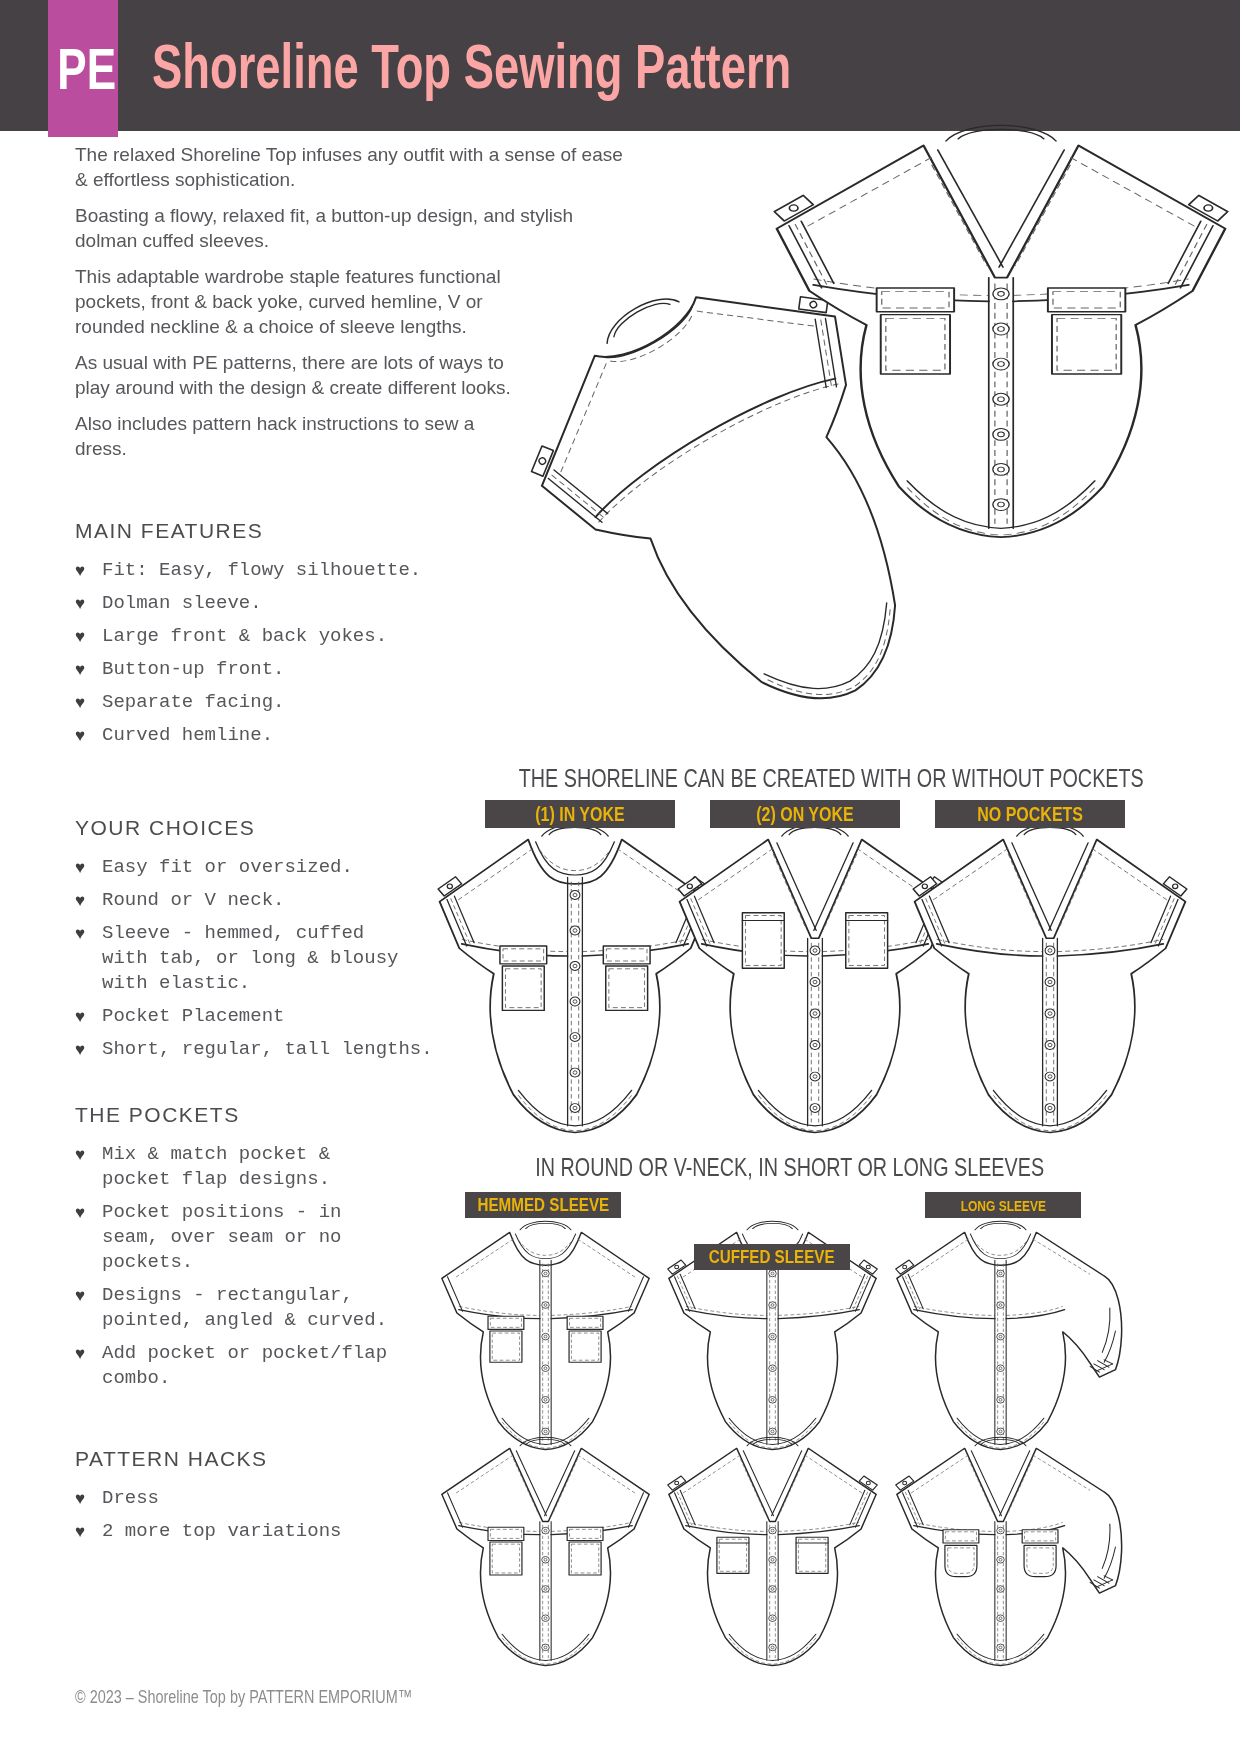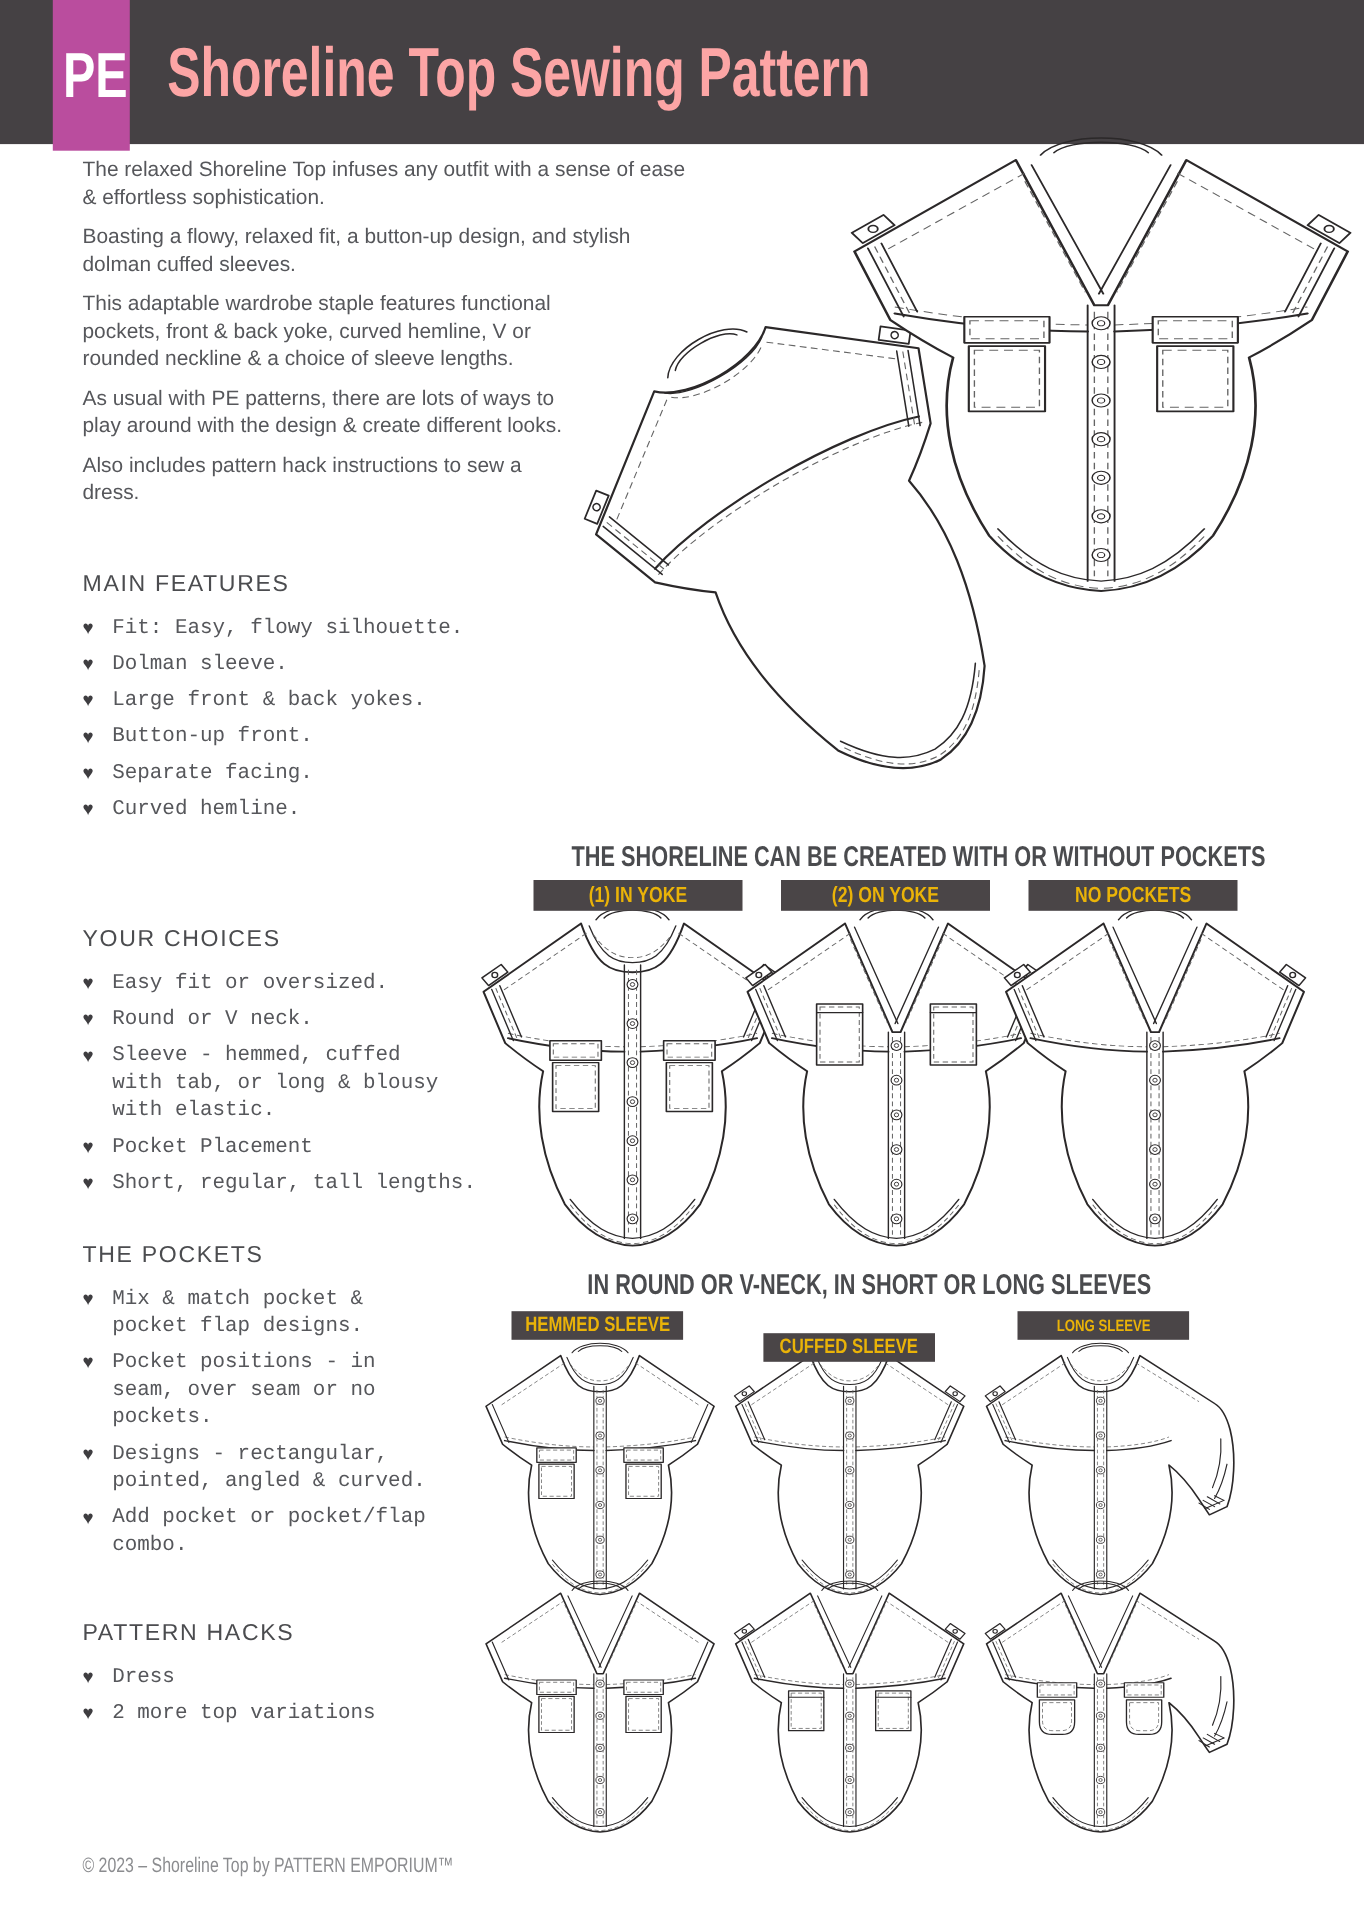--- a/index.html
+++ b/index.html
@@ -12,31 +12,31 @@
   .pe-block span{color:#fff;font-size:58px;font-weight:bold;}
   .title{position:absolute;left:152px;top:0;height:131px;display:flex;align-items:center;color:#fca5a5;
          font-size:63px;font-weight:bold;white-space:nowrap;}
   .cond{display:inline-block;transform:scaleX(0.76);transform-origin:center center;white-space:nowrap;}
   .cond-l{transform-origin:left center;}
   .title .cond{transform:scaleX(0.72);}
   
   .intro{position:absolute;left:75px;top:142px;width:600px;color:#56575b;font-size:19px;line-height:25px;z-index:3;}
   .intro p{margin:0 0 11px 0;white-space:pre-line;}
   .feat-h{font-size:21px;color:#4b4c4f;letter-spacing:1.5px;margin:58px 0 15px;line-height:24px;}
-  .sec:nth-of-type(2) .feat-h{margin-top:94px;}
+  .sec:nth-of-type(2) .feat-h{margin-top:68px;}
   .sec:nth-of-type(3) .feat-h{margin-top:41px;}
   .sec:nth-of-type(4) .feat-h{margin-top:56px;}
   .li{display:flex;margin:0 0 8px 0;}
   .heart{width:27px;flex:0 0 27px;font-size:17px;color:#3e3d40;line-height:25px;}
   .bt{white-space:pre-line;font-family:Liberation Mono, monospace;}
   
   .hero-back{position:absolute;left:540px;top:252px;width:400px;height:477px;transform:rotate(-30deg);z-index:1;}
   .hero-front{position:absolute;left:736px;top:98px;width:530px;height:460px;z-index:2;}
   
-  .band-title{position:absolute;text-align:center;font-weight:bold;font-size:26px;color:#4a4b4e;z-index:4;}
+  .band-title{position:absolute;text-align:center;font-weight:normal;font-size:26px;color:#4a4b4e;z-index:4;}
   .t1{left:420px;top:763px;width:770px;}
   .t2{left:400px;top:1152px;width:780px;}
   .bar{position:absolute;background:#4a4547;color:#eab308;display:flex;align-items:center;justify-content:center;
        font-weight:bold;font-size:20px;z-index:4;}
   .bar .cond{transform:scaleX(0.8);}
   .fig{position:absolute;}
   .fig svg,.hero-back svg,.hero-front svg{width:100%;height:100%;display:block;overflow:visible;}
   
   .foot{position:absolute;left:75px;top:1686px;font-size:19px;color:#8b8c8f;z-index:3;}
 </style>
@@ -394,21 +394,21 @@
       </div>
     </div>
 
   <div class="band-title t2">
     <span class="cond">IN ROUND OR V-NECK, IN SHORT OR LONG SLEEVES</span>
   </div>
   <div id="sleeveBars">
       <div class="bar" style="left: 465px; top: 1192px; width: 156px; height: 26px; font-size: 19px;">
         <span class="cond">HEMMED SLEEVE</span>
       </div>
-      <div class="bar" style="left: 694px; top: 1212px; width: 156px; height: 26px; font-size: 19px;">
+      <div class="bar" style="left: 694px; top: 1244px; width: 156px; height: 26px; font-size: 19px;">
         <span class="cond">CUFFED SLEEVE</span>
       </div>
       <div class="bar" style="left: 925px; top: 1192px; width: 156px; height: 26px; font-size: 15px;">
         <span class="cond">LONG SLEEVE</span>
       </div>
     </div>
   <div id="sleeveFigs">
       <div class="fig" style="left: 423px; top: 1206px; width: 245px; height: 255px; z-index: 3;">
         <svg viewBox="0 0 260 310" preserveAspectRatio="none" xmlns="http://www.w3.org/2000/svg">
           <path d="M 92 32 L 20 88 L 36 130 C 49 142 57 148 64 153 C 57 188 63 226 80 262 C 96 286 113 295 130 296 C 147 295 164 286 180 262 C 197 226 203 188 196 153 C 203 148 211 142 224 130 L 240 88 L 168 32 C 157 67 146 72 130 72 C 114 72 103 67 92 32 Z" fill="#fff" stroke="#2b2829" stroke-width="1.6" stroke-linejoin="round"></path>

